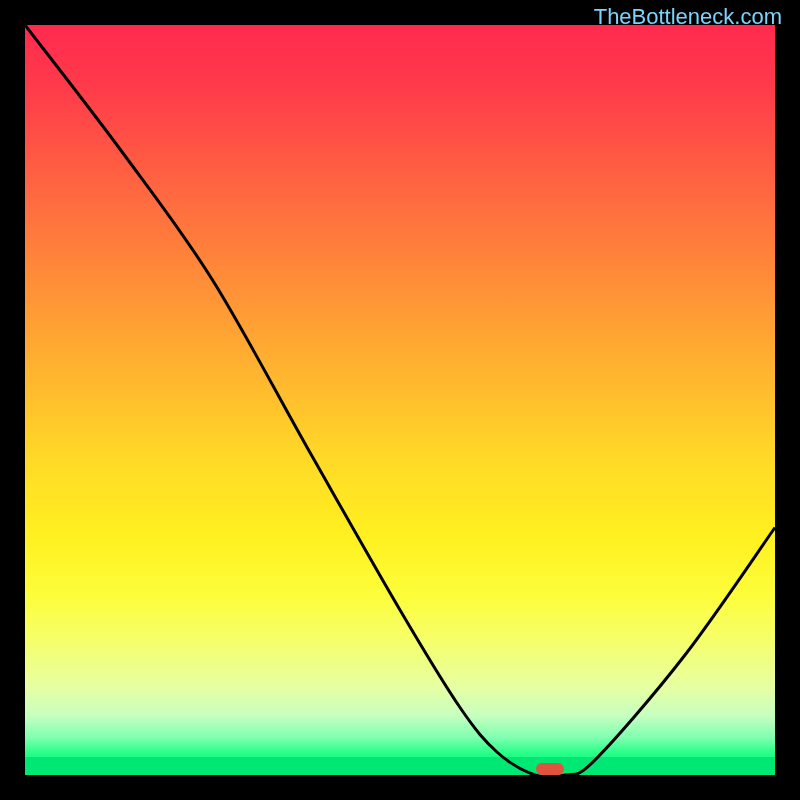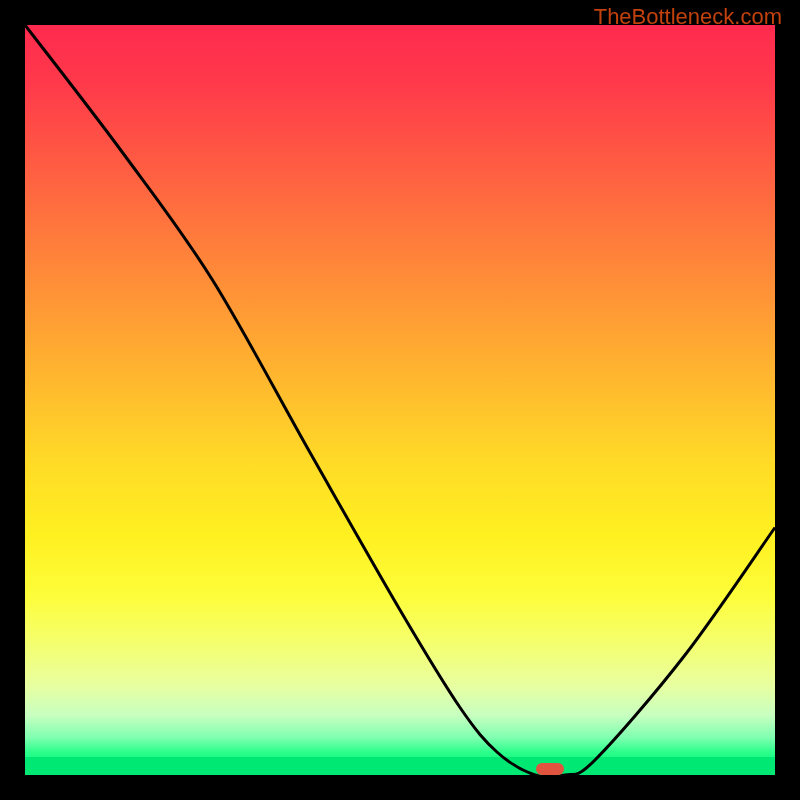--- a/index.html
+++ b/index.html
@@ -8,21 +8,21 @@
     width: 800px;
     height: 800px;
     background: #000;
     position: relative;
     font-family: Arial, sans-serif;
   }
   .watermark {
     position: absolute;
     top: 4px;
     right: 18px;
-    color: #c2410c;
+    color: #7dd3fc;
     font-size: 22px;
     font-weight: 500;
     z-index: 10;
   }
   .plot-area {
     position: absolute;
     left: 25px;
     top: 25px;
     width: 750px;
     height: 750px;

